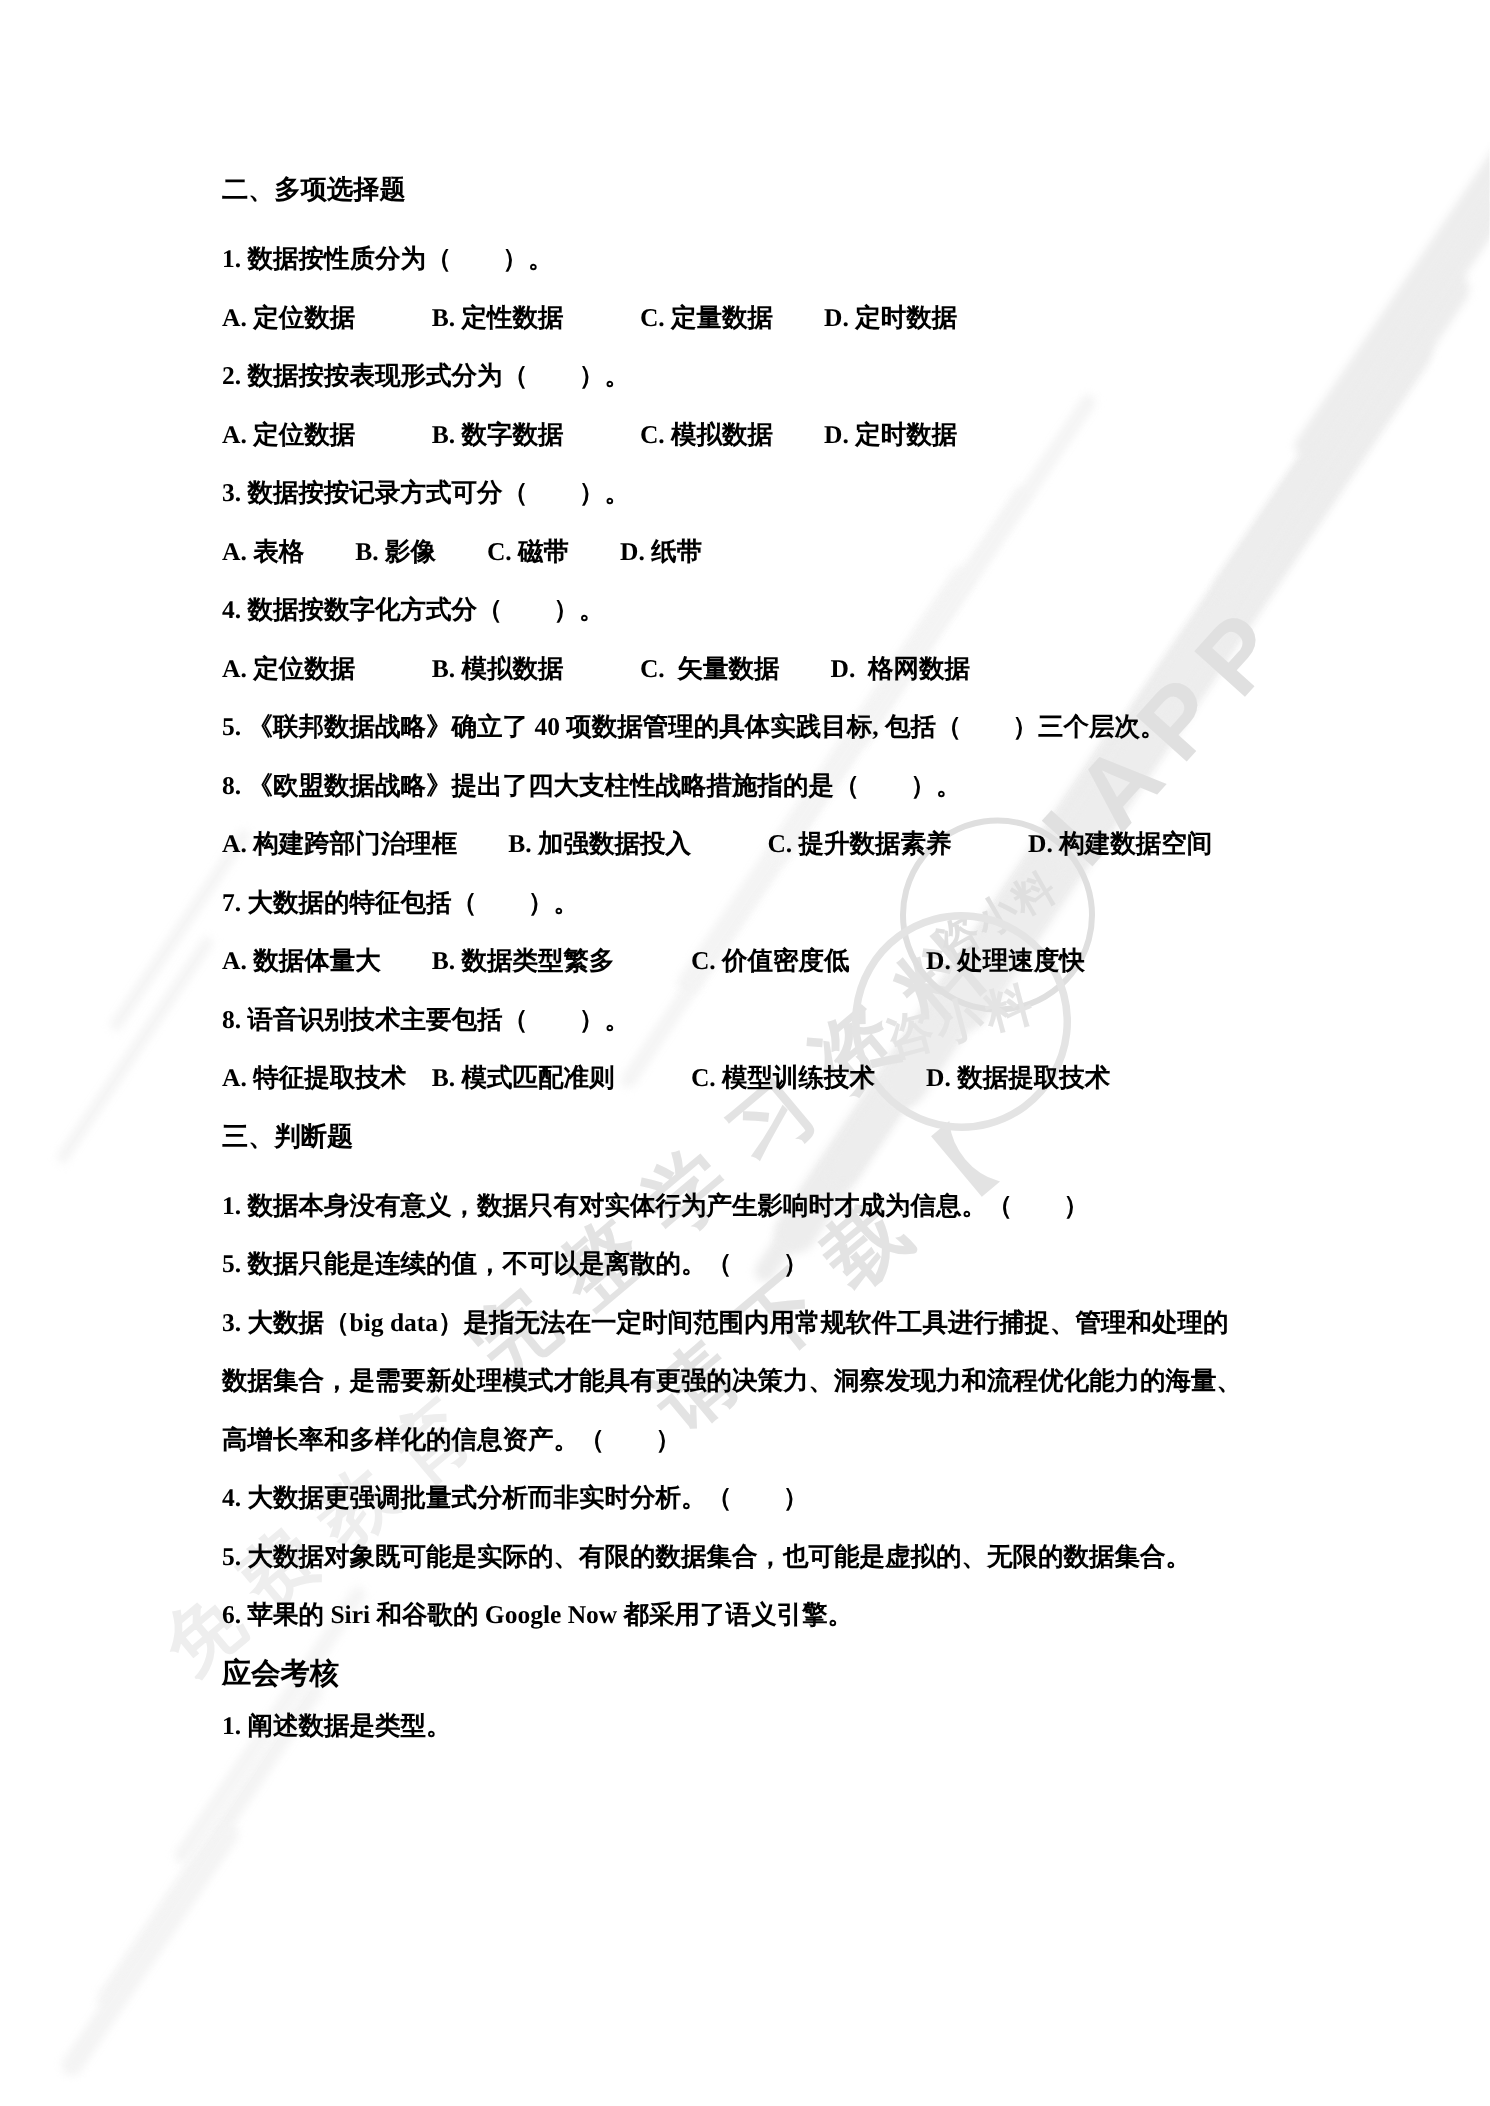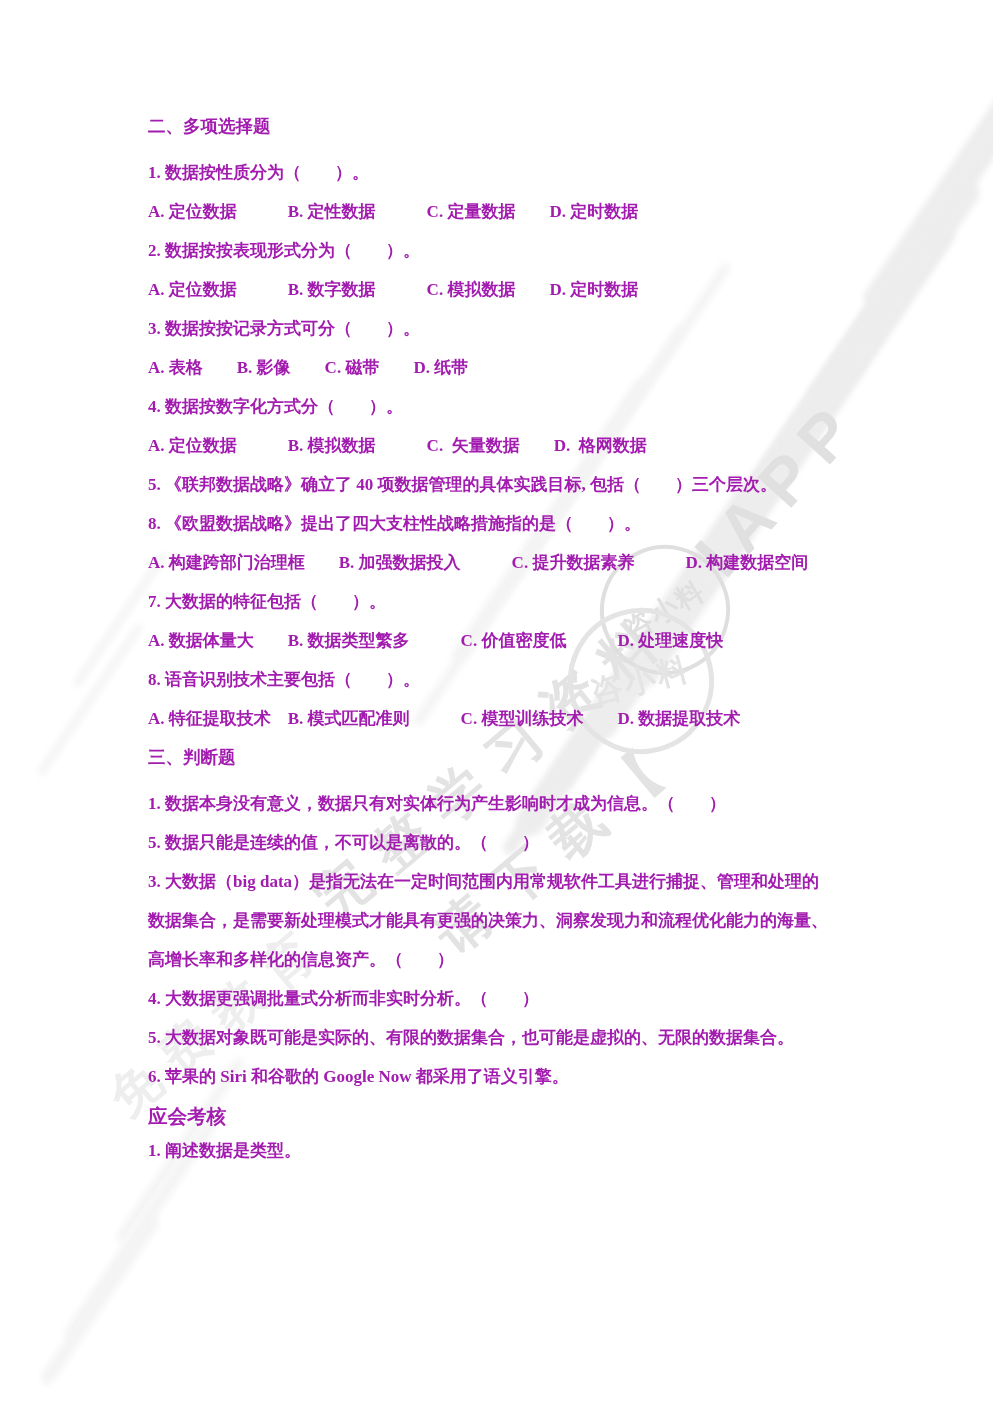--- a/index.html
+++ b/index.html
@@ -51,21 +51,21 @@
     pointer-events:none;
   }
   .stamp-1 { left:600px; top:545px; width:122px; height:122px; border:4px solid #dfdfdf; color:#dfdfdf; font-size:27px; transform:rotate(-30deg); letter-spacing:2px; }
   .stamp-2 { left:568px; top:608px; width:136px; height:136px; border:5px solid #e4e4e4; color:#e4e4e4; font-size:31px; transform:rotate(-15deg); letter-spacing:3px; }
   
   .content {
     position:absolute;
     left:148px; top:118px;
     width:740px;
     z-index:1;
-    color:#a21caf;
+    color:#000000;
     font-size:17px;
   }
   .line { margin:0 0 22px 0; line-height:17px; white-space:pre-wrap;font-weight:bold; }
   .h  { font-weight:bold; font-size:17.5px; margin-bottom:29px; }
   .h2 { font-weight:bold; font-size:19.5px; line-height:19px; margin-bottom:16px; }
   .tight { margin-bottom:11px; }
 </style>
 </head>
 <body>
 

